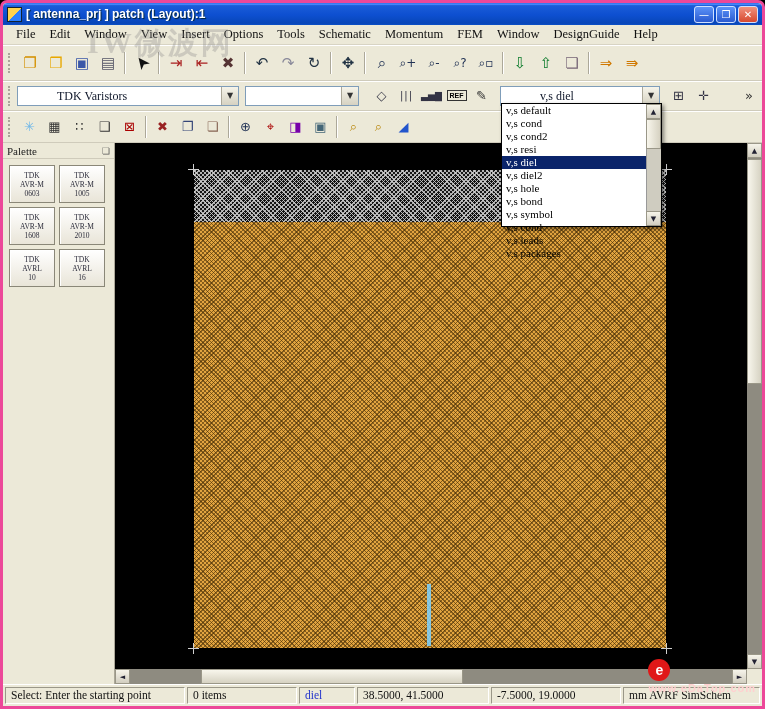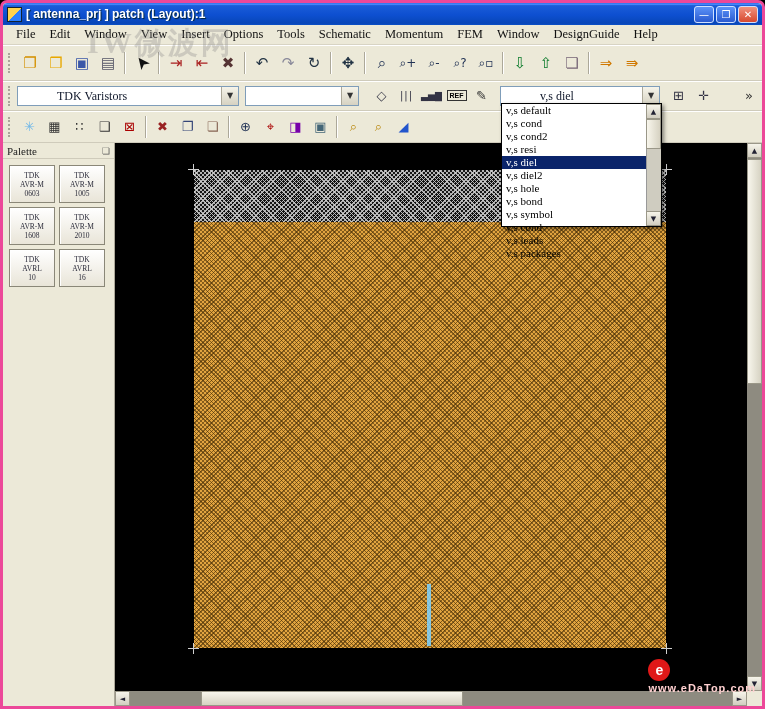--- a/index.html
+++ b/index.html
@@ -303,20 +303,28 @@
       </div>
       <div class="hscroll">
         <div class="sb-arrow left">◄</div>
         <div class="h-thumb"></div>
         <div class="sb-arrow right">►</div>
       </div>
       <div class="sb-corner"></div>
     </div>
   </div>
 
+  <div class="statusbar">
+    <span class="seg seg-msg">Select: Enter the starting point</span>
+    <span class="seg seg-count">0 items</span>
+    <span class="seg seg-layer">diel</span>
+    <span class="seg seg-xy">38.5000, 41.5000</span>
+    <span class="seg seg-dxy">-7.5000, 19.0000</span>
+    <span class="seg seg-units">mm  AVRF  SimSchem</span>
+  </div>
 
   <div class="dropdown">
     <div class="dd-list">
       <div class="dd-item">v,s default</div>
       <div class="dd-item">v,s cond</div>
       <div class="dd-item">v,s cond2</div>
       <div class="dd-item">v,s resi</div>
       <div class="dd-item selected">v,s diel</div>
       <div class="dd-item">v,s diel2</div>
       <div class="dd-item">v,s hole</div>

